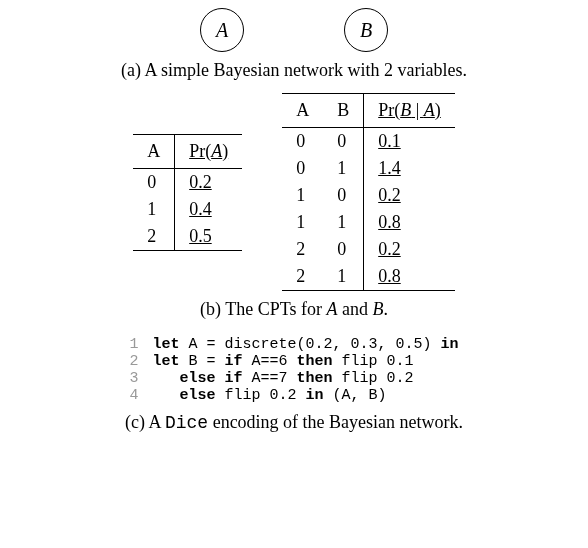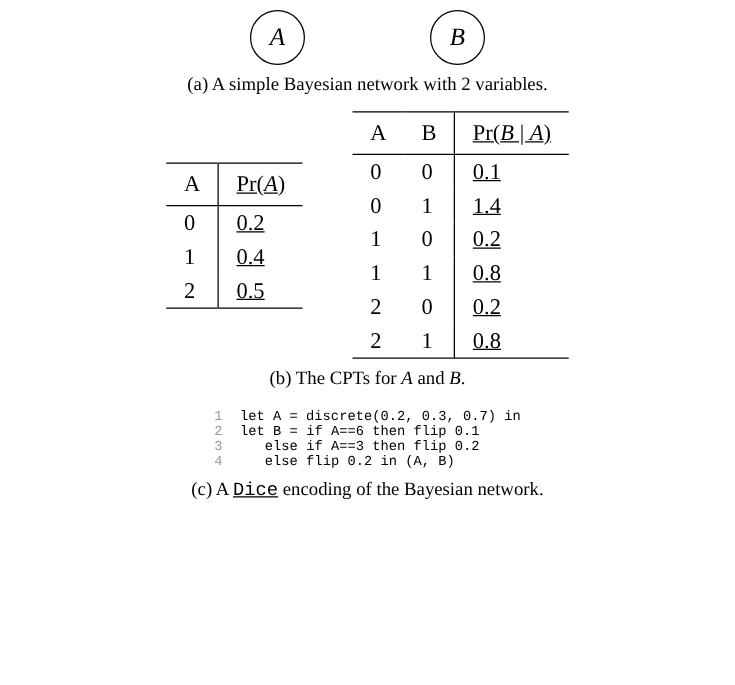--- a/index.html
+++ b/index.html
@@ -32,21 +32,21 @@
       font-size: 20px;
     }
     .arrow {
       width: 100px;
       height: 2px;
       position: relative;
     }
     .caption {
       text-align: center;
       margin-bottom: 12px;
-      font-size: 15px;
+      font-size: 18px;
     }
     .tables-row {
       display: flex;
       justify-content: center;
       align-items: center;
       gap: 40px;
       margin-bottom: 8px;
     }
     .table-wrapper {
       display: flex;
@@ -62,35 +62,35 @@
       padding: 3px 14px;
       text-align: left;
       font-weight: normal;
     }
     .table th { font-style: normal; }
     .italic { font-style: italic; }
     .vline-left { border-left: 1.2px solid black; text-decoration: underline; }
     .header-row th { border-bottom: 1.2px solid black; padding-top: 6px; padding-bottom: 6px; }
     .code-block {
       font-family: 'Courier New', Courier, monospace;
-      font-size: 11px;
+      font-size: 15px;
       white-space: pre;
       display: flex;
       margin-top: 4px;
       margin-bottom: 8px;
     }
     .line-numbers {
       color: #999;
       text-align: right;
       padding-right: 14px;
       user-select: none;
     }
     .code-content { }
-    .keyword { font-weight: normal; }
-    .mono-inline { font-family: 'Courier New', Courier, monospace; text-decoration: underline; }
+    .keyword { font-weight: bold; }
+    .mono-inline { font-family: 'Courier New', Courier, monospace; }
   </style>
 </head>
 <body>
 
 <div class="network-diagram">
   <div class="network-node">
     <span>A</span>
   </div>
   <svg class="arrow" width="110" height="20">
     <line x1="2" y1="10" x2="98" y2="10" stroke="black" stroke-width="1.4"></line>
@@ -174,21 +174,21 @@
 
 <div class="caption">
   <span>(b) The CPTs for </span><span class="italic">A</span><span> and </span><span class="italic">B</span><span>.</span>
 </div>
 
 <div class="code-block">
   <div class="line-numbers"><span>1</span>
 <span>2</span>
 <span>3</span>
 <span>4</span></div>
-  <div class="code-content"><span class="keyword">let</span><span> A = discrete(0.2, 0.3, 0.7) </span><span class="keyword">in</span>
+  <div class="code-content"><span class="keyword">let</span><span> A = discrete(0.2, 0.3, 0.5) </span><span class="keyword">in</span>
 <span class="keyword">let</span><span> B = </span><span class="keyword">if</span><span> A==6 </span><span class="keyword">then</span><span> flip 0.1</span>
-   <span class="keyword">else</span> <span class="keyword">if</span><span> A==3 </span><span class="keyword">then</span><span> flip 0.2</span>
+   <span class="keyword">else</span> <span class="keyword">if</span><span> A==7 </span><span class="keyword">then</span><span> flip 0.2</span>
    <span class="keyword">else</span><span> flip 0.2 </span><span class="keyword">in</span><span> (A, B)</span></div>
 </div>
 
 <div class="caption">
   <span>(c) A </span><span class="mono-inline">Dice</span><span> encoding of the Bayesian network.</span>
 </div>
 
 </body></html>

